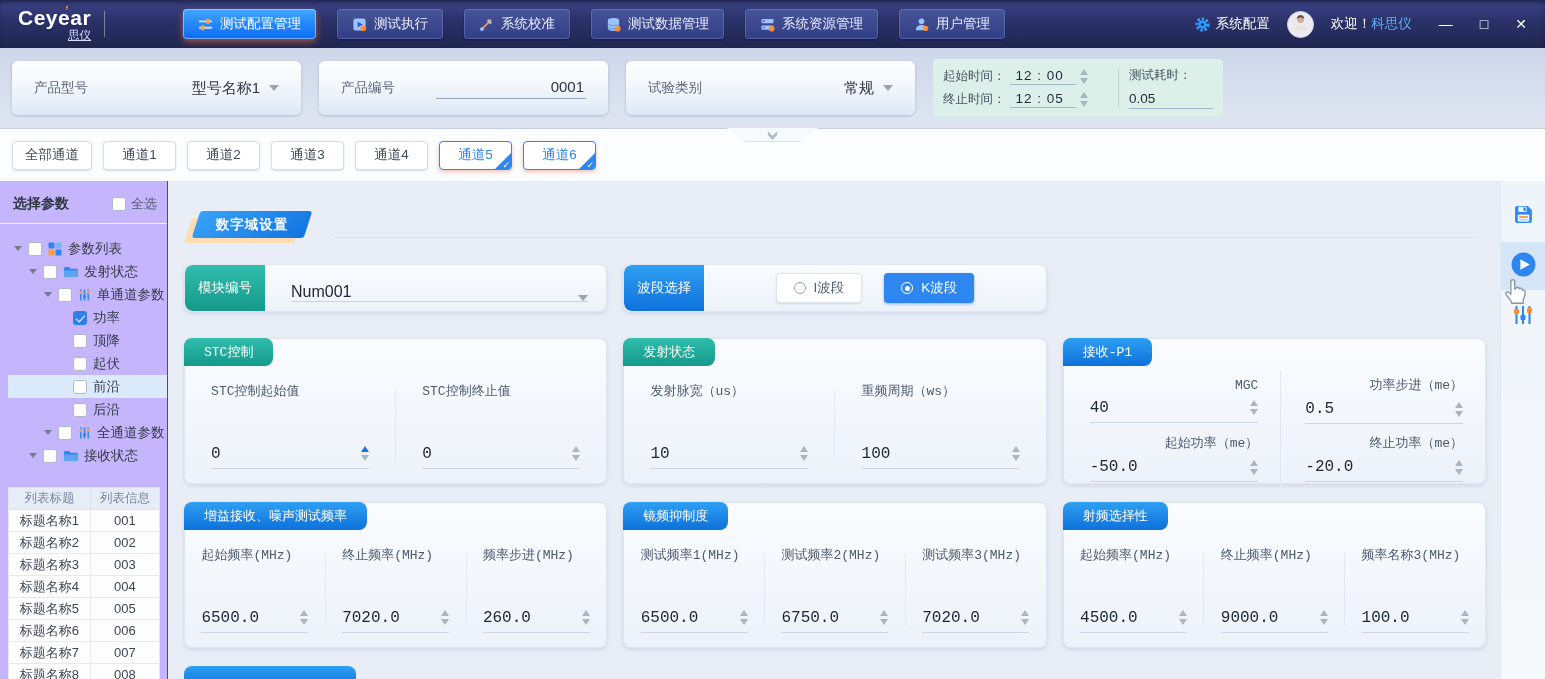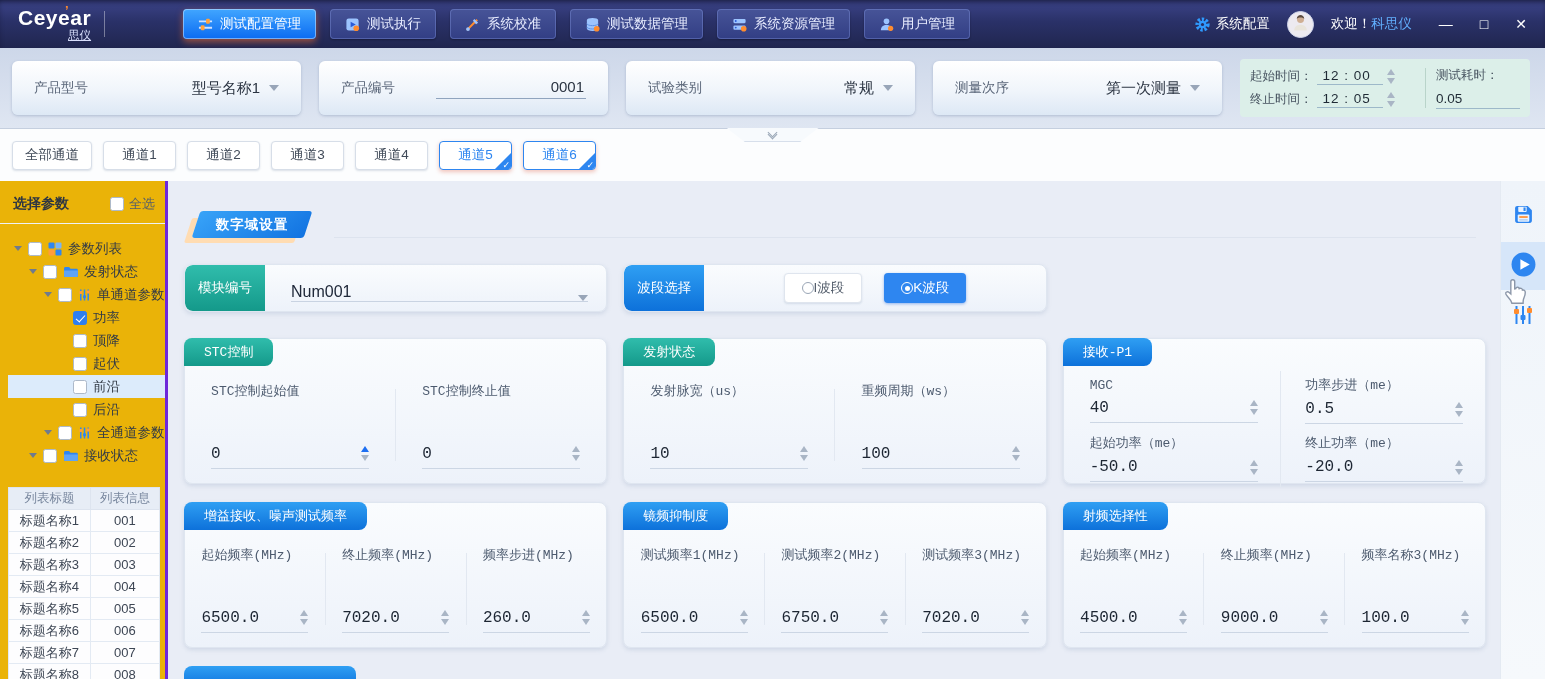--- a/index.html
+++ b/index.html
@@ -11,21 +11,21 @@
     display:flex; align-items:center; padding:0 18px; position:relative; box-shadow: inset 0 4px 6px -3px #10142e; }
   .brand { display:flex; align-items:center; gap:13px; }
   .logo { display:flex; flex-direction:column; line-height:1; position:relative; }
   .logo-main { font-size:21px; font-weight:bold; color:#fff; letter-spacing:.5px; }
   .logo-tick { position:absolute; top:-3px; left:47px; color:#ff8c2e; font-size:13px; font-weight:bold; }
   .logo-sub { font-size:11.5px; color:#d9dffc; align-self:flex-end; margin-top:2px;text-decoration:underline; }
   .brand-divider { width:1px; height:26px; background:rgba(255,255,255,.38); }
   .app-title-wrap { display:flex; flex-direction:column; overflow:hidden; height:44px; margin-top:6px;}
   .app-title { font-size:20px; font-weight:bold; color:#fff; letter-spacing:1.5px; text-shadow:0 1px 3px rgba(0,0,20,.5); }
   .app-title-reflect { transform:scaleY(-1); opacity:.15; height:14px; overflow:hidden; }
-  .main-nav { display:flex; gap:14px; margin-left:78px; }
+  .main-nav { display:flex; gap:21px; margin-left:78px; }
   .nav-item { display:flex; align-items:center; gap:7px; height:30px; padding:0 15px; border-radius:4px;
     background:linear-gradient(180deg,#475498,#323e84); color:#e9edff; font-size:13.5px; cursor:pointer;
     box-shadow:inset 0 0 0 1px rgba(140,160,235,.35), 0 1px 2px rgba(0,0,15,.35); white-space:nowrap; }
   .nav-item.active { background:linear-gradient(180deg,#41a6ff,#0b6bf2); color:#fff;
     box-shadow:inset 0 0 0 1px rgba(200,228,255,.55), 0 3px 7px rgba(255,115,45,.55); }
   .nav-icon { display:flex; align-items:center; }
   .header-right { margin-left:auto; display:flex; align-items:center; gap:17px; }
   .sys-config { display:flex; align-items:center; gap:6px; color:#fff; font-size:13.5px; cursor:pointer; }
   .avatar { width:27px; height:27px; border-radius:50%; background:#edeaf0; border:1px solid #cfd4ea;
     display:flex; align-items:center; justify-content:center; overflow:hidden; }
@@ -67,21 +67,21 @@
     box-shadow:0 1px 2px rgba(140,155,180,.3); position:relative; overflow:hidden; }
   .chtab.selected { border:1px solid #2e86f0; color:#2e86f0; box-shadow:0 2px 4px rgba(225,110,85,.4); }
   .tab-corner { position:absolute; right:0; bottom:0; width:0; height:0; border-style:solid;
     border-width:0 0 16px 16px; border-color:transparent transparent #2e86f0 transparent; }
   .tab-badge { position:absolute; right:1px; bottom:-1px; color:#fff; font-size:9px; z-index:2; }
 
   
   .body-wrap { display:flex; height:498px; }
 
   
-  .sidebar { width:168px; background:#eab308; border-right:3px solid #6d28d9; padding-top:14px; overflow:hidden; flex:none; }
+  .sidebar { width:168px; background:#c4b5fd; border-right:1px solid #6d28d9; padding-top:14px; overflow:hidden; flex:none; }
   .sidebar-head { display:flex; justify-content:space-between; align-items:center; padding:0 10px 10px 13px; border-bottom:1px solid #eef2f7; }
   .sidebar-title { font-size:14px; font-weight:bold; color:#2e3642; }
   .select-all { display:flex; align-items:center; gap:5px; font-size:13px; color:#555e6b; cursor:pointer; }
   .checkbox { width:14px; height:14px; border:1px solid #adb9c9; border-radius:2.5px; background:#fff; flex:none; position:relative; cursor:pointer; }
   .checkbox.checked { background:#2e7ff0; border-color:#2e7ff0; }
   .checkbox.checked::after { content:""; position:absolute; left:4px; top:1px; width:4px; height:8px;
     border-right:1.8px solid #fff; border-bottom:1.8px solid #fff; transform:rotate(42deg); }
   .tree { padding:13px 0 8px 8px; }
   .tree-item { height:23px; display:flex; align-items:center; gap:6px; font-size:13.5px; color:#333b46; cursor:pointer; }
   .tree-item.highlighted { background:#dcebfb; }
@@ -105,38 +105,38 @@
   .card { width:calc((100% - 32px)/3); background:linear-gradient(180deg,#fafcfe,#edf2fa); border:1px solid #dfe6f0;
     border-radius:8px; box-shadow:0 2px 4px rgba(145,160,190,.28); position:relative; }
   .top-card { height:48px; display:flex; align-items:stretch; overflow:hidden; }
   .side-label { width:80px; display:flex; align-items:center; justify-content:center; color:#fff; font-size:13.5px;
     border-radius:8px 0 0 8px; flex:none; }
   .lbl-teal { background:linear-gradient(180deg,#30bdac,#14998a); }
   .lbl-blue { background:linear-gradient(180deg,#2f9ff3,#0d71da); }
   .module-val { flex:1; display:flex; align-items:flex-end; justify-content:space-between; margin:8px 18px 9px 26px;
     border-bottom:1px solid #c9d3e2; font-size:16px; color:#20293a; }
   .band-opts { flex:1; display:flex; align-items:center; justify-content:center; gap:22px; }
-  .radio-opt { height:30px; padding:0 17px; border-radius:4px; display:flex; align-items:center; font-size:13.5px; cursor:pointer; }
+  .radio-opt { height:30px; padding:0 17px; border-radius:4px; display:flex; align-items:center; gap:8px; font-size:13.5px; cursor:pointer; }
   .radio-opt.off { background:#fff; border:1px solid #dfe5ee; color:#545e6c; box-shadow:0 1px 2px rgba(150,165,190,.3); }
   .radio-opt.on { background:#2e86f0; color:#fff; box-shadow:0 1px 3px rgba(30,100,220,.45); }
   .radio-circle { width:12px; height:12px; border-radius:50%; border:1px solid #9aa6b6; position:relative; flex:none; background:#fff; }
   .radio-opt.on .radio-circle { border-color:#fff; background:transparent; }
   .radio-opt.on .radio-circle::after { content:""; position:absolute; left:2.5px; top:2.5px; width:5px; height:5px; border-radius:50%; background:#fff; }
   .pcard { height:146px;font-family:Liberation Mono, monospace; }
   .pcard-label { position:absolute; top:-1px; left:-1px; height:28px; padding:0 20px; color:#fff; font-size:13px;
     display:flex; align-items:center; border-radius:8px 8px 8px 0; white-space:nowrap; z-index:2; }
   .pcard-fields { position:absolute; left:0; right:0; top:28px; bottom:0; display:flex; align-items:center; justify-content:space-evenly; }
   .vsep { width:1px; height:72px; background:#e2e8f1; flex:none; }
   .pfield { display:flex; flex-direction:column;gap:36px; }
   .pfield.w2 { width:158px; }
   .pfield.w3 { width:107px; }
   .f-label { font-size:13px; color:#4c5a6e; margin-bottom:9px; white-space:nowrap; }
   .f-valrow { display:flex; align-items:center; justify-content:space-between; border-bottom:1px solid #ccd6e4;
     padding-bottom:5px; font-size:16px; color:#1d2633; gap:6px; }
-  .pcard-grid { position:absolute; left:0; right:0; top:30px; bottom:0; display:grid; grid-template-columns:1fr 1fr; padding:2px 14px 8px 26px; }
+  .pcard-grid { position:absolute; left:0; right:0; top:30px; bottom:0; display:grid; grid-template-columns:1fr 1fr; padding:2px 14px 8px 26px;text-align:right; }
   .g-cell { padding:5px 22px 5px 0; display:flex; flex-direction:column; justify-content:center; }
   .g-cell .f-label { margin-bottom:6px; }
   .g-cell.colr { border-left:1px solid #e2e8f1; padding-left:24px; padding-right:8px; }
   .partial-label { margin:18px 0 0 0; width:172px; height:13px; border-radius:8px 8px 0 0;
     background:linear-gradient(180deg,#2f9ff3,#1b84e6); }
 
   
   .right-rail { width:45px; background:linear-gradient(180deg,#eff4fa,#f6f9fc); border-left:1px solid #e4eaf2;
     display:flex; flex-direction:column; align-items:center; padding-top:14px; gap:5px; position:relative; flex:none; }
   .rail-btn { width:45px; height:42px; display:flex; align-items:center; justify-content:center; cursor:pointer; }
@@ -258,24 +258,20 @@
       <div class="fcard">
        <span class="flabel">产品编号</span>
         <span class="fvalue">
           <span class="f-input-val">0001</span>
         </span>
      </div>
       <div class="fcard">
        <span class="flabel">试验类别</span>
         <span class="fvalue">常规<span class="caret-down"></span></span>
      </div>
-      <div class="fcard">
-       <span class="flabel">测量次序</span>
-        <span class="fvalue">第一次测量<span class="caret-down"></span></span>
-     </div>
     </div>
   <div class="time-panel">
     <div class="tp-left">
       <div class="tp-row">
         <span>起始时间：</span>
         <span class="tp-val">12 : 00</span>
         <span class="stepper">
             <span class="st-up"></span>
             <span class="st-down"></span>
           </span>

